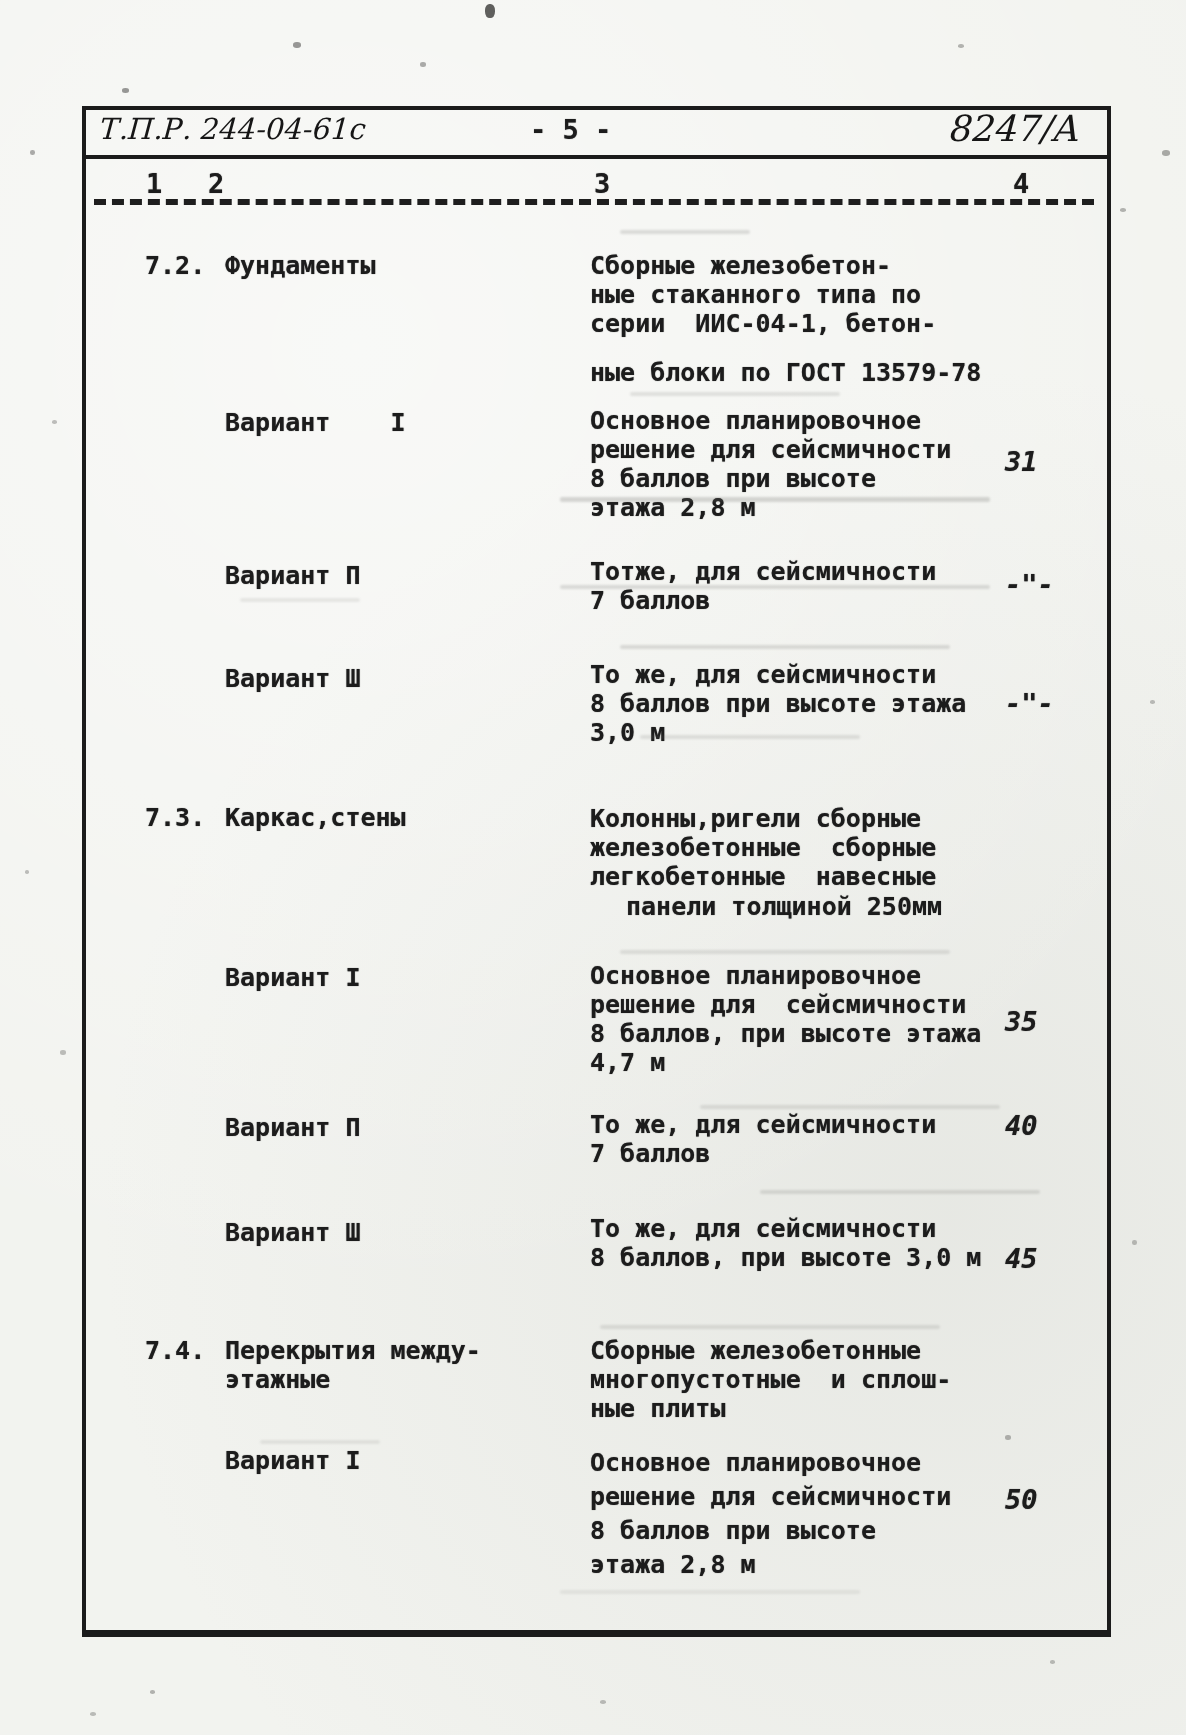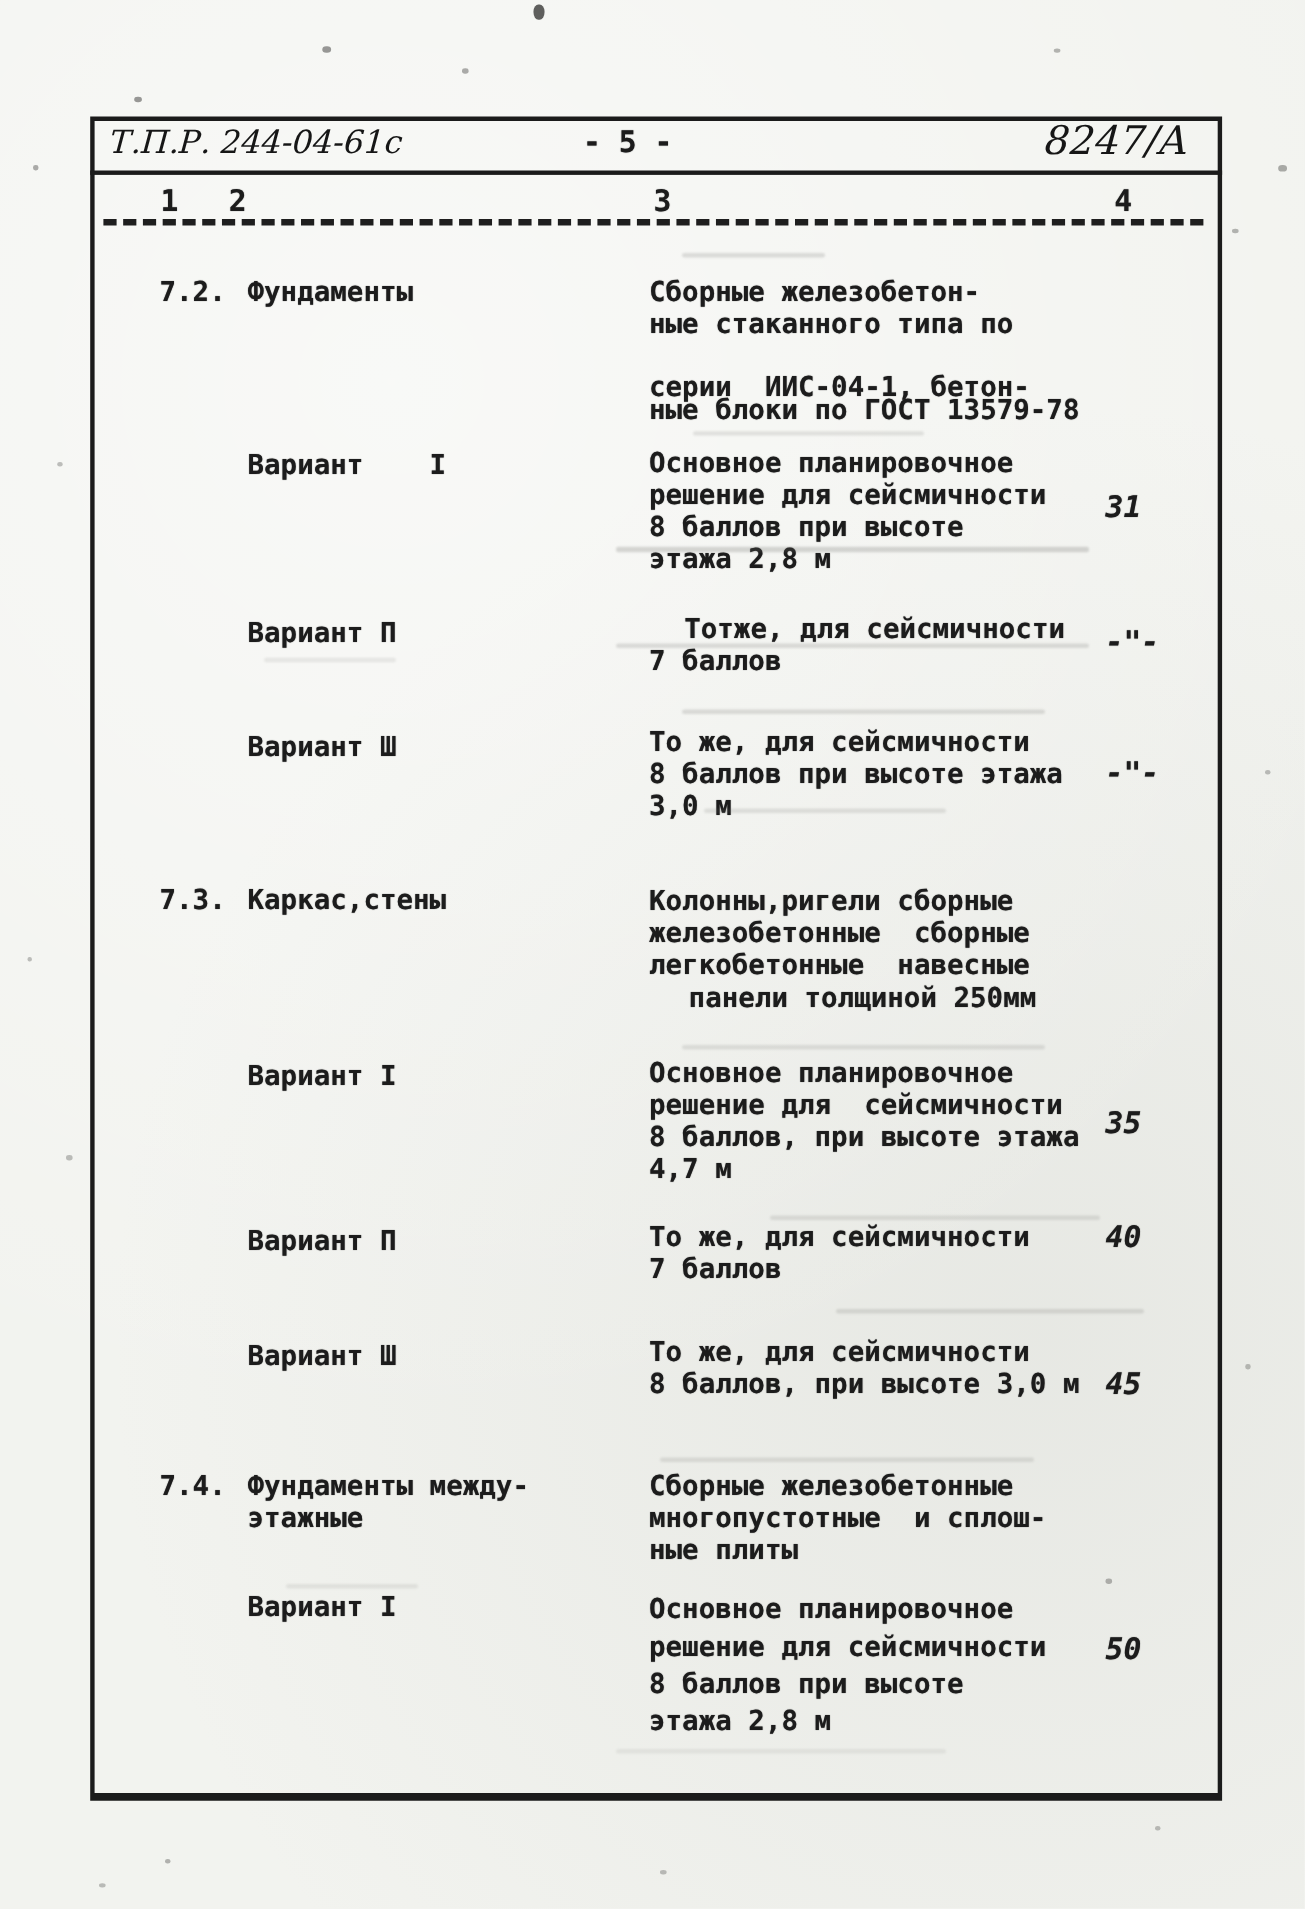--- a/index.html
+++ b/index.html
@@ -76,34 +76,34 @@
   </div>
 
   <div class="dashed"></div>
 
   <div id="rows">
       <div>
         <span class="cell type num" style="top: 253px;">7.2.</span>
         <span class="cell type name" style="top: 253px;">Фундаменты</span>
         <span class="cell type desc" style="top: 253px; text-align: center;">Сборные железобетон-</span>
         <span class="cell type desc" style="top: 282px;">ные стаканного типа по</span>
-        <span class="cell type desc" style="top: 311px; margin-top: 28px;">серии  ИИС-04-1, бетон-</span>
+        <span class="cell type desc" style="top: 311px;">серии  ИИС-04-1, бетон-</span>
         <span class="cell type desc" style="top: 360px;">ные блоки по ГОСТ 13579-78</span>
       </div>
       <div>
         <span class="cell type name" style="top: 410px;">Вариант    I</span>
         <span class="cell type desc" style="top: 408px;">Основное планировочное</span>
         <span class="cell type desc" style="top: 437px;">решение для сейсмичности</span>
         <span class="cell type desc" style="top: 466px;">8 баллов при высоте</span>
         <span class="cell type desc" style="top: 495px;">этажа 2,8 м</span>
         <span class="cell type val" style="top: 448px;">31</span>
       </div>
       <div>
         <span class="cell type name" style="top: 563px;">Вариант П</span>
-        <span class="cell type desc" style="top: 559px; margin-left: 32px;">Тотже, для сейсмичности</span>
+        <span class="cell type desc" style="top: 559px;">Тотже, для сейсмичности</span>
         <span class="cell type desc" style="top: 588px;">7 баллов</span>
         <span class="cell type val" style="top: 571px;">-"-</span>
       </div>
       <div>
         <span class="cell type name" style="top: 666px;">Вариант Ш</span>
         <span class="cell type desc" style="top: 662px;">То же, для сейсмичности</span>
         <span class="cell type desc" style="top: 691px;">8 баллов при высоте этажа</span>
         <span class="cell type desc" style="top: 720px;">3,0 м</span>
         <span class="cell type val" style="top: 690px;">-"-</span>
       </div>
@@ -130,21 +130,21 @@
         <span class="cell type val" style="top: 1112px;">40</span>
       </div>
       <div>
         <span class="cell type name" style="top: 1220px;">Вариант Ш</span>
         <span class="cell type desc" style="top: 1216px;">То же, для сейсмичности</span>
         <span class="cell type desc" style="top: 1245px;">8 баллов, при высоте 3,0 м</span>
         <span class="cell type val" style="top: 1245px;">45</span>
       </div>
       <div>
         <span class="cell type num" style="top: 1338px;">7.4.</span>
-        <span class="cell type name" style="top: 1338px;">Фундаменты между-</span>
+        <span class="cell type name" style="top: 1338px;">Перекрытия между-</span>
         <span class="cell type name" style="top: 1367px;">этажные</span>
         <span class="cell type desc" style="top: 1338px;">Сборные железобетонные</span>
         <span class="cell type desc" style="top: 1367px;">многопустотные  и сплош-</span>
         <span class="cell type desc" style="top: 1396px;">ные плиты</span>
       </div>
       <div>
         <span class="cell type name" style="top: 1448px;">Вариант I</span>
         <span class="cell type desc" style="top: 1450px;">Основное планировочное</span>
         <span class="cell type desc" style="top: 1484px;">решение для сейсмичности</span>
         <span class="cell type desc" style="top: 1518px;">8 баллов при высоте</span>

